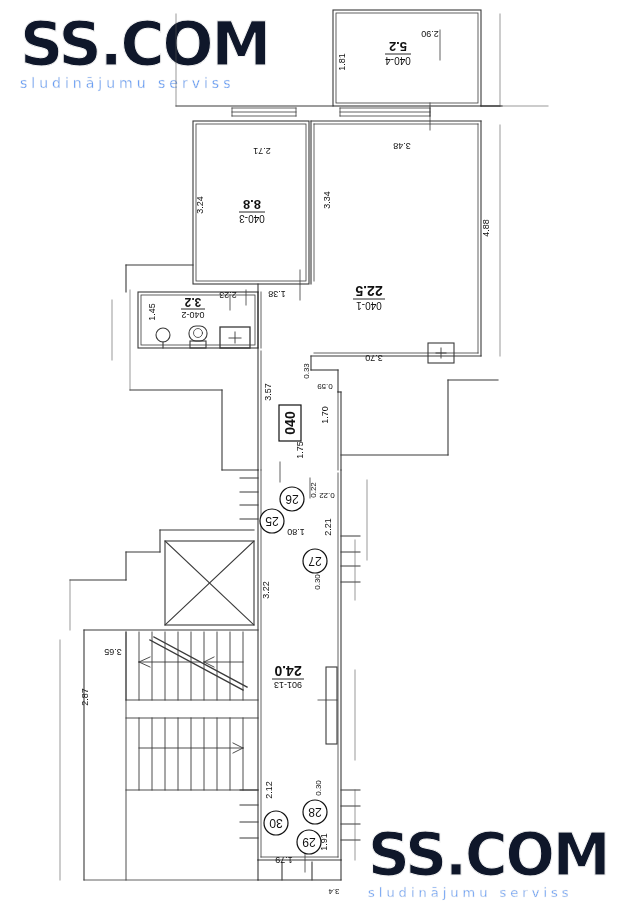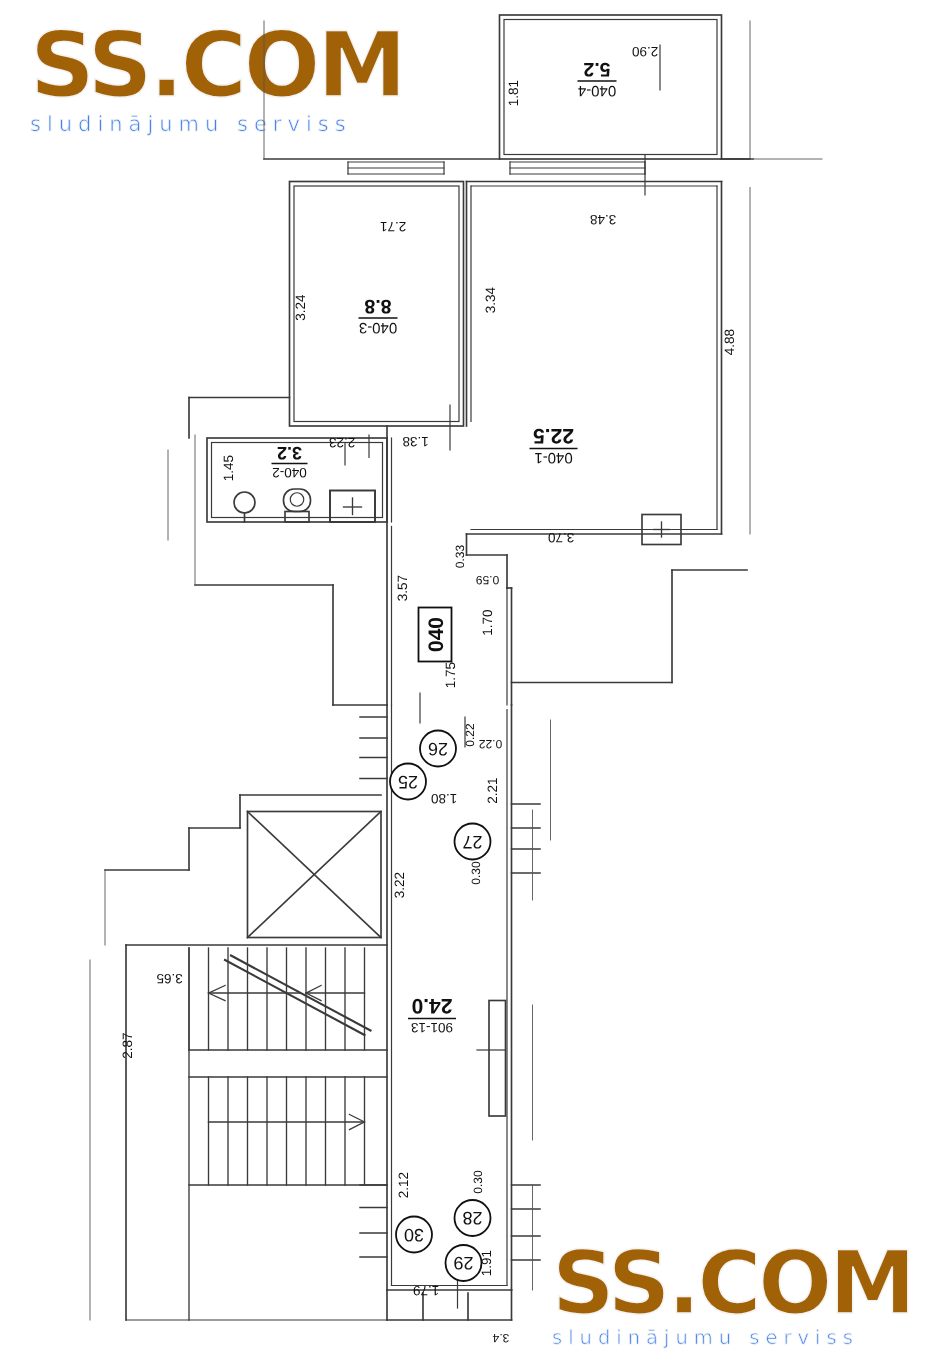--- a/index.html
+++ b/index.html
@@ -4,21 +4,21 @@
 <style>
   html,body{margin:0;padding:0;background:#ffffff;}
   body{width:618px;height:910px;overflow:hidden;
        font-family:"Liberation Sans", sans-serif;}
   #plan{position:relative;width:618px;height:910px;background:#fff;}
   svg.sheet{position:absolute;top:0;left:0;width:618px;height:910px;}
 
   
   .wm{position:absolute;pointer-events:none;user-select:none;}
   .wm .wm-main{font-family:"DejaVu Sans", sans-serif;font-weight:bold;
-      color:#a16207;-webkit-text-stroke:1px #f3f3f3;
+      color:#0f172a;-webkit-text-stroke:1px #f3f3f3;
       letter-spacing:-2px;line-height:1;}
   .wm .wm-sub{font-family:"DejaVu Sans", sans-serif;
       color:#3b82f6;-webkit-text-stroke:0.5px #f2f2f2;
       letter-spacing:4px;line-height:1;}
   #wm-tl{left:20px;top:14px;}
   #wm-tl .wm-main{font-size:60px;}
   #wm-tl .wm-sub{font-size:14px;margin-top:2px;}
   #wm-br{left:368px;top:826px;}
   #wm-br .wm-main{font-size:58px;}
   #wm-br .wm-sub{font-size:13px;margin-top:2px;}

